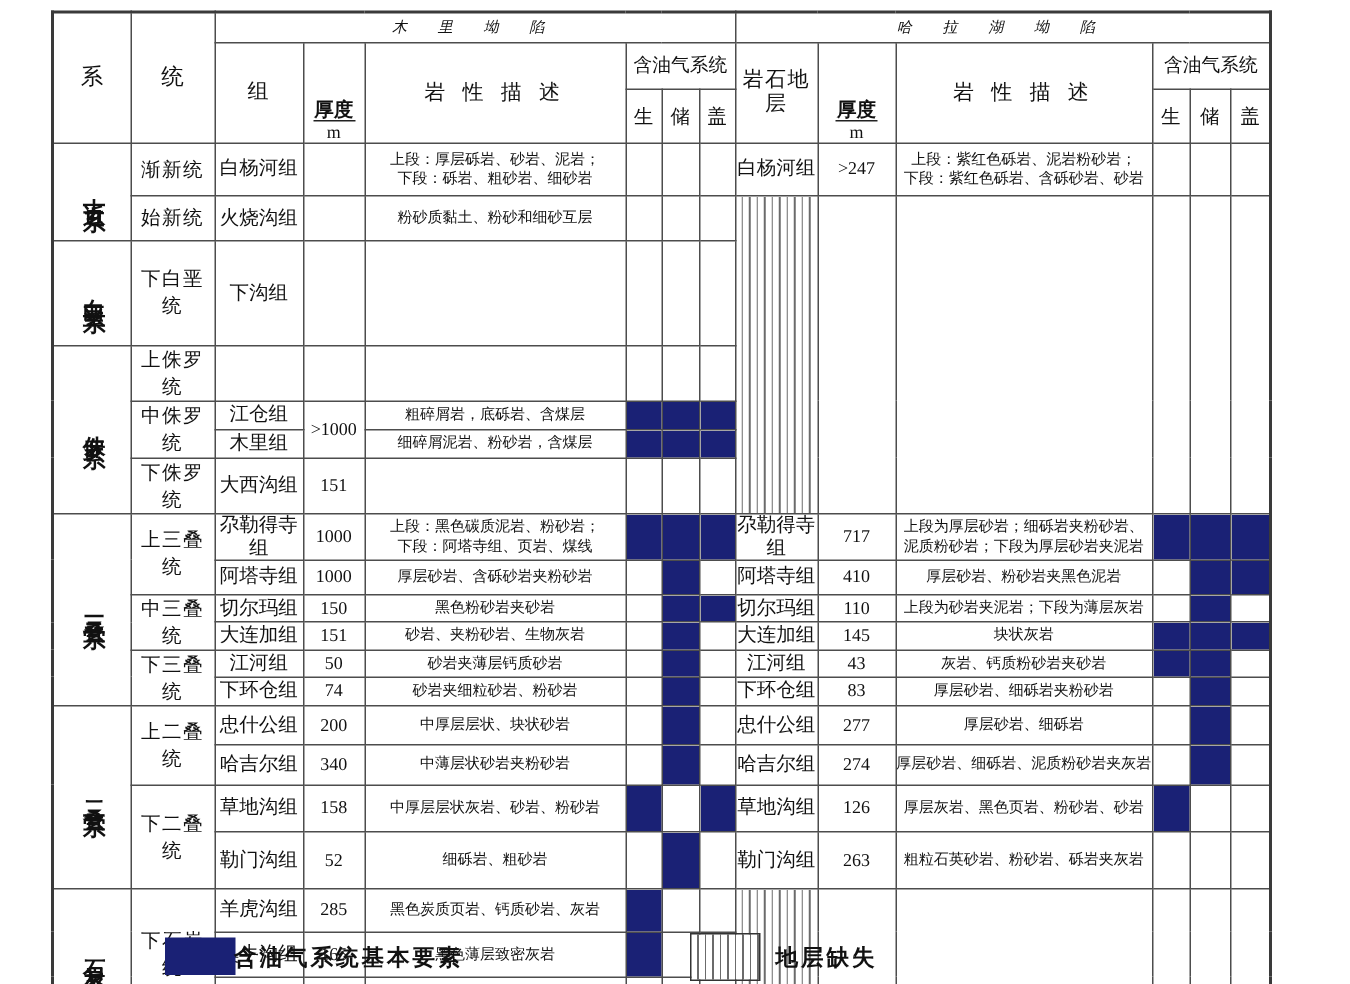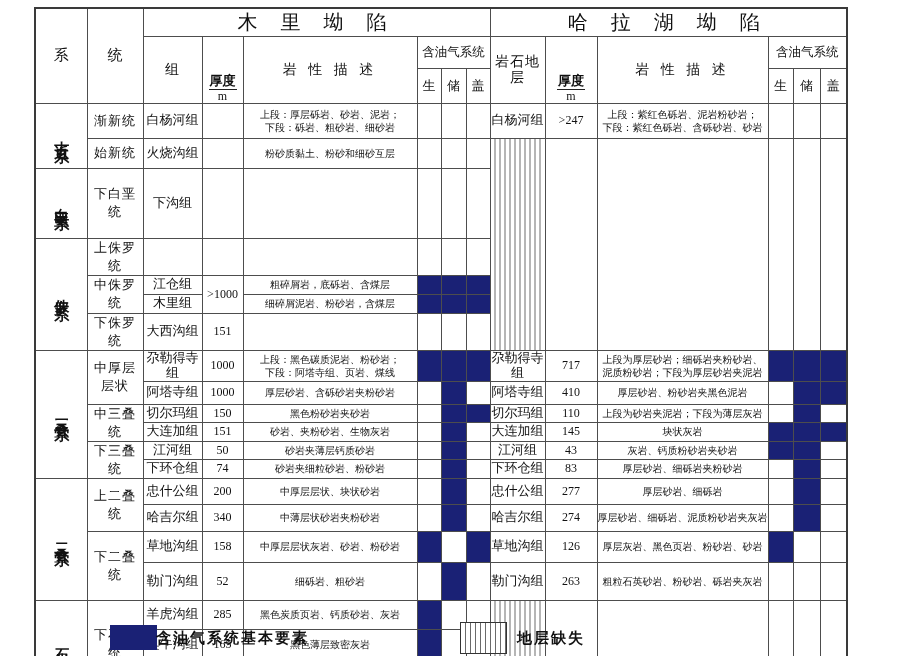--- a/index.html
+++ b/index.html
@@ -1,21 +1,21 @@
 <!DOCTYPE html>
 <html><head>
 <meta charset="utf-8">
 <style>
   html,body{margin:0;padding:0;}
   body{width:900px;height:656px;position:relative;background:#fff;
        font-family:"Liberation Serif","DejaVu Serif",serif;color:#111;}
   table.strat{border-collapse:collapse;table-layout:fixed;position:absolute;left:34px;top:7px;width:813px;
               border:2px solid #3a3a3a;}
   .strat td,.strat th{border:1px solid #4d4d4d;padding:0;text-align:center;vertical-align:middle;overflow:hidden;font-weight:normal;}
-  .title{font-size:20px;font-weight:bold;letter-spacing:9px;}
+  .title{font-size:10px;font-weight:bold;letter-spacing:9px;font-style:italic;}
   .era-h,.ser-h{font-size:15px;font-weight:bold;}
   .fm-h{font-size:14px;font-weight:bold;letter-spacing:1px;line-height:1.15;}
   .li-h{font-size:14px;font-weight:bold;letter-spacing:4px;}
   .ps-h{font-size:12.5px;font-weight:bold;}
   .gsc{font-size:13px;font-weight:bold;}
   .thf{display:inline-block;border-bottom:1px solid #222;font-size:13px;font-weight:bold;line-height:1.2;padding:0 1px;margin-top:36px;}
   .thm{display:block;font-size:12px;line-height:1.1;}
   .era span.v{writing-mode:vertical-rl;text-orientation:upright;font-weight:bold;font-size:15px;letter-spacing:4px;display:inline-block;}
   .ser{font-size:13px;font-weight:bold;letter-spacing:1px;}
   .fm{font-size:13px;font-weight:bold;line-height:1.15;}
@@ -150,21 +150,21 @@
   <td class="ser">下侏罗统</td>
   <td class="fm">大西沟组</td>
   <td class="th">151</td>
   <td class="de"></td>
   <td class="ps"></td>
   <td class="ps"></td>
   <td class="ps"></td>
 </tr>
 <tr style="height:30px">
   <td class="era" rowspan="6"><span class="v">三叠系</span></td>
-  <td class="ser" rowspan="2">中厚层层状</td>
+  <td class="ser" rowspan="2">上三叠统</td>
   <td class="fm">尕勒得寺组</td>
   <td class="th">1000</td>
   <td class="de">上段：黑色碳质泥岩、粉砂岩；
 下段：阿塔寺组、页岩、煤线</td>
   <td class="ps on"></td>
   <td class="ps on"></td>
   <td class="ps on"></td>
   <td class="fm">尕勒得寺组</td>
   <td class="th">717</td>
   <td class="de">上段为厚层砂岩；细砾岩夹粉砂岩、

